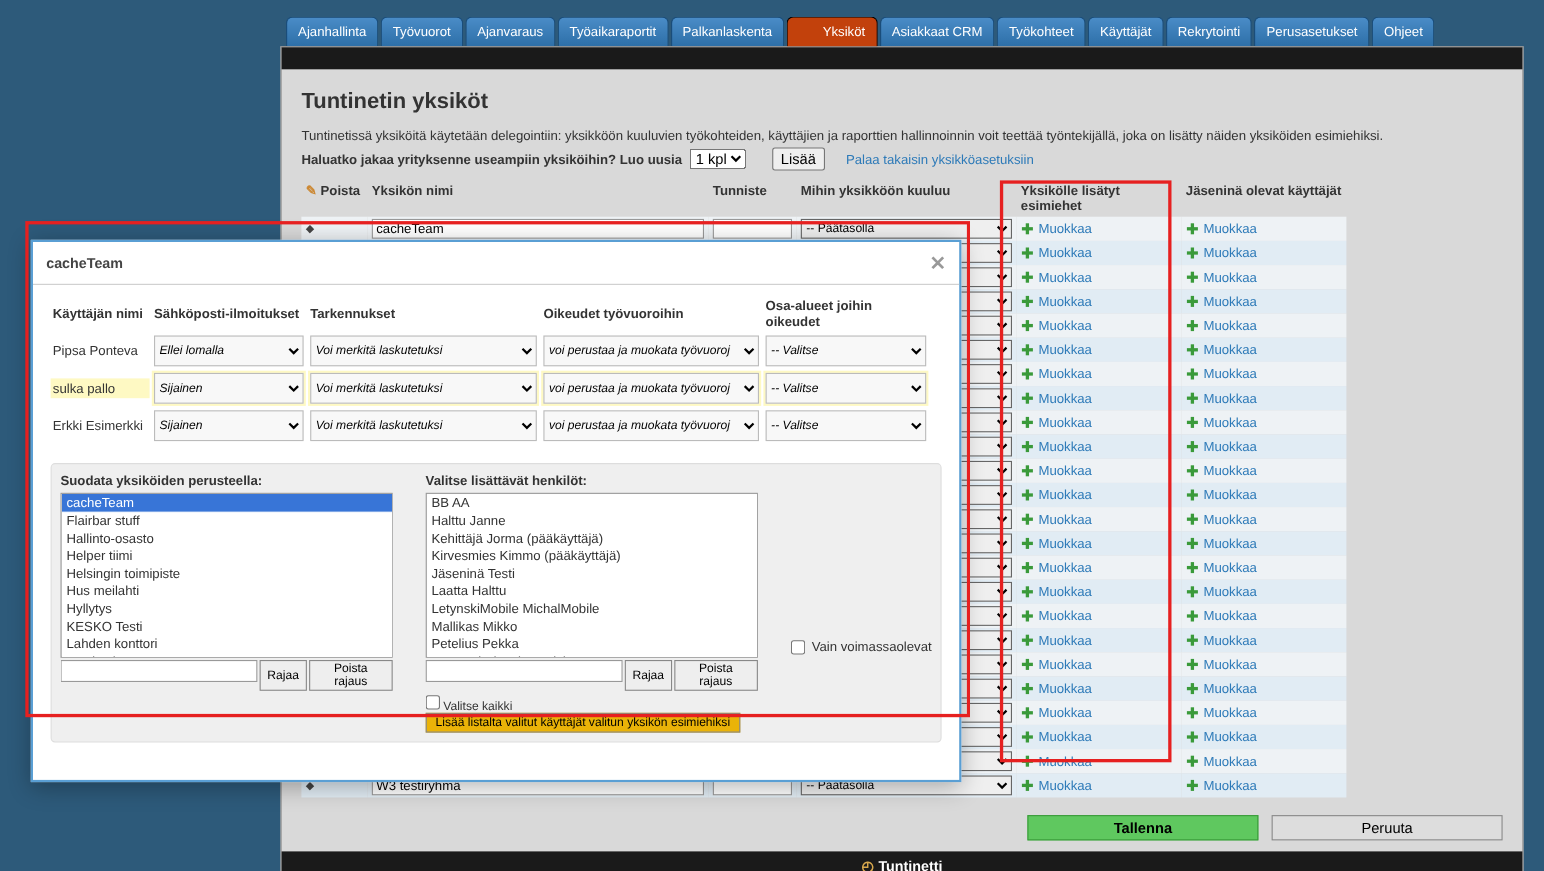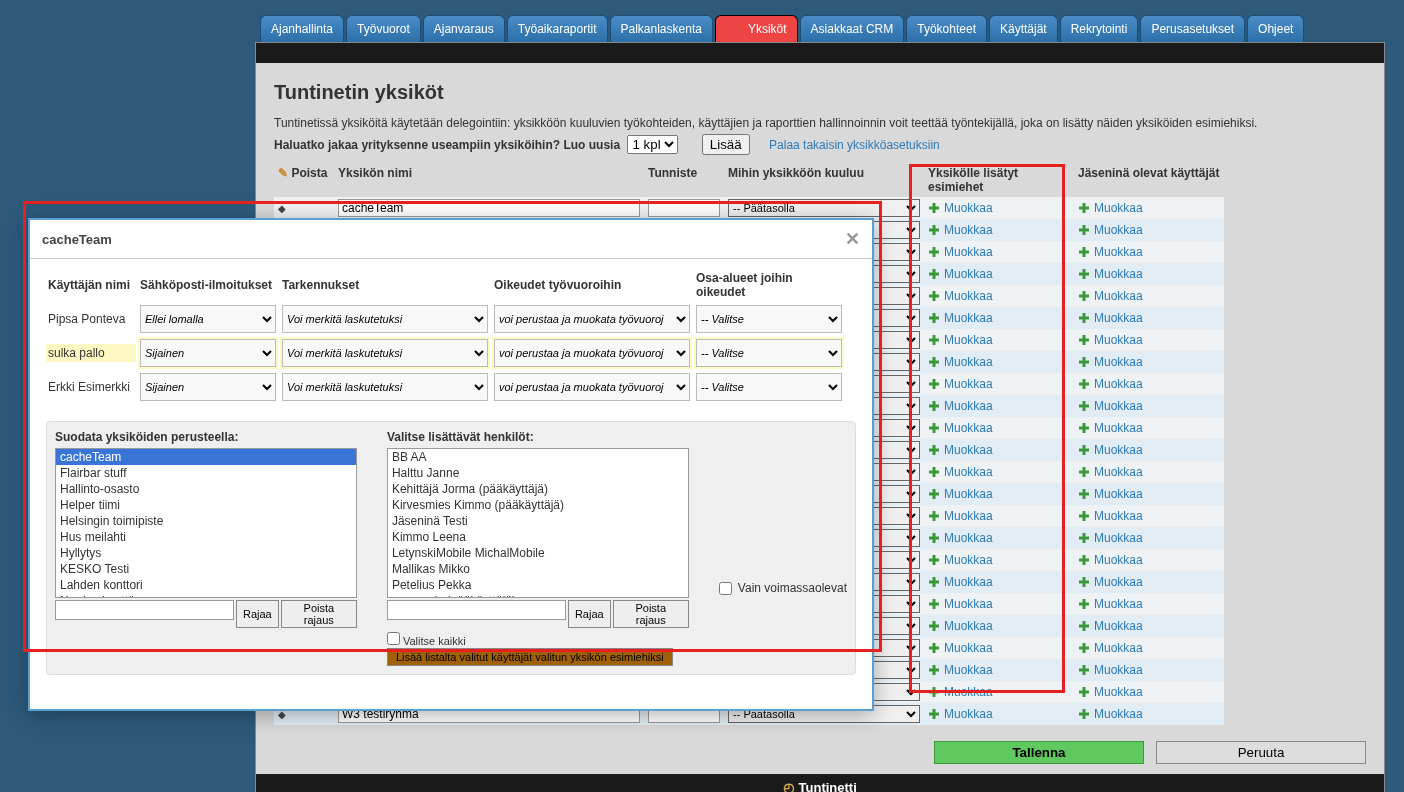--- a/index.html
+++ b/index.html
@@ -1,20 +1,20 @@
 <!DOCTYPE html>
 <html><head>
 <meta charset="utf-8">
 <style>
 * { box-sizing: border-box; margin: 0; padding: 0; }
 body { font-family: Arial, sans-serif; font-size: 12px; background: #2d5a7a; color: #333; width: 1404px; height: 792px; overflow: hidden; position: relative; }
 .app { position: absolute; left: 255px; top: 15px; width: 1130px; }
 .tabs { display: flex; gap: 2px; padding-left: 5px; text-align: center; }
 .tab { background: linear-gradient(#4a8cc7, #2d6fa8); color: #fff; padding: 6px 10px; border-radius: 6px 6px 0 0; cursor: pointer; font-size: 12px; border: 1px solid #1a4d7a; border-bottom: none; }
-.tab.active { background: #ef4444; color: #fff; border-color: #000; padding-left: 32px; }
+.tab.active { background: #c2410c; color: #fff; border-color: #000; padding-left: 32px; }
 .content { background: #d9d9d9; border: 1px solid #888; padding: 0; }
 .blackbar { background: #1a1a1a; height: 20px; }
 .inner { padding: 18px 18px 10px; }
 .page-title { font-size: 20px; font-weight: bold; color: #333; margin-bottom: 12px; }
 .intro { font-size: 12px; color: #333; margin-bottom: 4px; }
 .question { font-size: 12px; margin-bottom: 8px; }
 .question .bold { font-weight: bold; }
 .question select { margin: 0 4px; }
 .question button { margin: 0 16px; padding: 1px 6px; }
 .link { color: #2d7ab8; cursor: pointer; }
@@ -55,21 +55,21 @@
 .filter-col h4 { font-weight: bold; font-size: 12px; margin-bottom: 4px; }
 .listbox { width: 100%; height: 150px; border: 1px solid #999; background: #fff; font-size: 12px; overflow-y: auto; }
 .listbox div { padding: 1px 4px; cursor: pointer; }
 .listbox div.sel { background: #3875d7; color: #fff; }
 .filter-controls { display: flex; gap: 2px; margin-top: 2px; }
 .filter-controls input { flex: 1; height: 20px; border: 1px solid #999; }
 .filter-controls button { padding: 1px 6px; font-size: 11px; border: 1px solid #888; background: #eee; cursor: pointer; }
 .check-col { display: flex; align-items: center; gap: 6px; font-size: 12px; padding-top: 80px; }
 .add-row { margin-top: 4px; }
 .add-row label { font-size: 11px; }
-.add-row button { padding: 2px 8px; font-size: 11px; border: 1px solid #888; background: #a16207; cursor: pointer; }
+.add-row button { padding: 2px 8px; font-size: 11px; border: 1px solid #888; background: #eab308; cursor: pointer; }
 .modal-hscroll { height: 18px; overflow-x: scroll; overflow-y: hidden; margin: 4px; }
 .modal-hscroll .sp { width: 1200px; height: 1px; }
 </style>
 </head>
 <body>
 
 <div class="app">
   <div class="tabs" id="tabs">
       <div class="tab">Ajanhallinta</div>
       <div class="tab">Työvuorot</div>
@@ -983,21 +983,21 @@
         </div>
       </div>
       <div class="filter-col">
         <h4>Valitse lisättävät henkilöt:</h4>
         <div class="listbox" id="people-list">
             <div>BB AA</div>
             <div>Halttu Janne</div>
             <div>Kehittäjä Jorma (pääkäyttäjä)</div>
             <div>Kirvesmies Kimmo (pääkäyttäjä)</div>
             <div>Jäseninä Testi</div>
-            <div>Kimmo Leena</div>
+            <div>Laatta Halttu</div>
             <div>LetynskiMobile MichalMobile</div>
             <div>Mallikas Mikko</div>
             <div>Petelius Pekka</div>
             <div>ss aramis (pääkäyttäjä)</div>
           </div>
         <div class="filter-controls">
           <input type="text" style="">
           <button>Rajaa</button>
           <button>Poista rajaus</button>
         </div>

